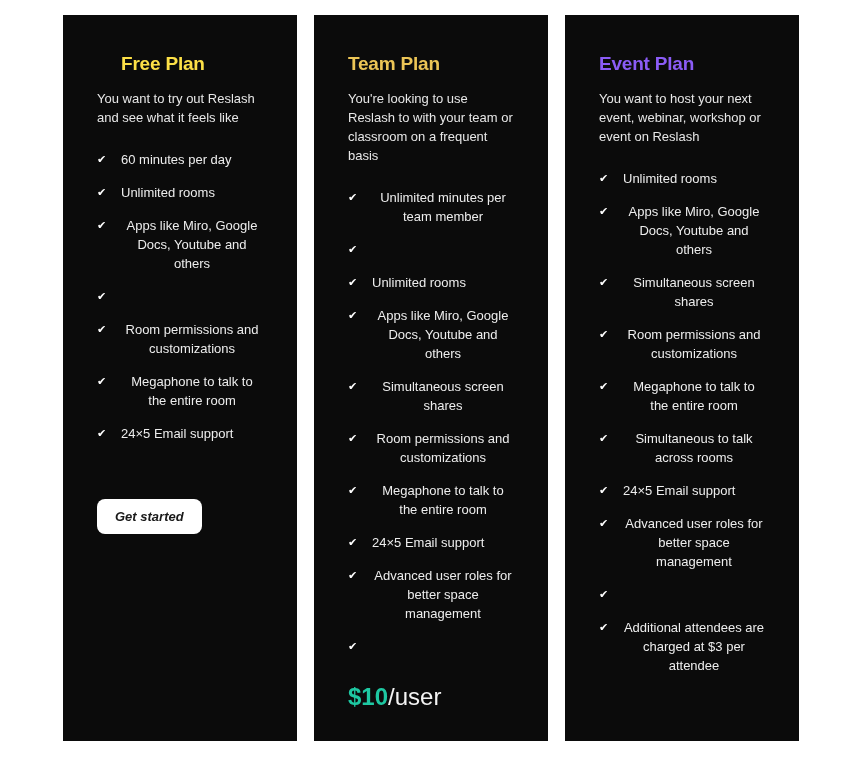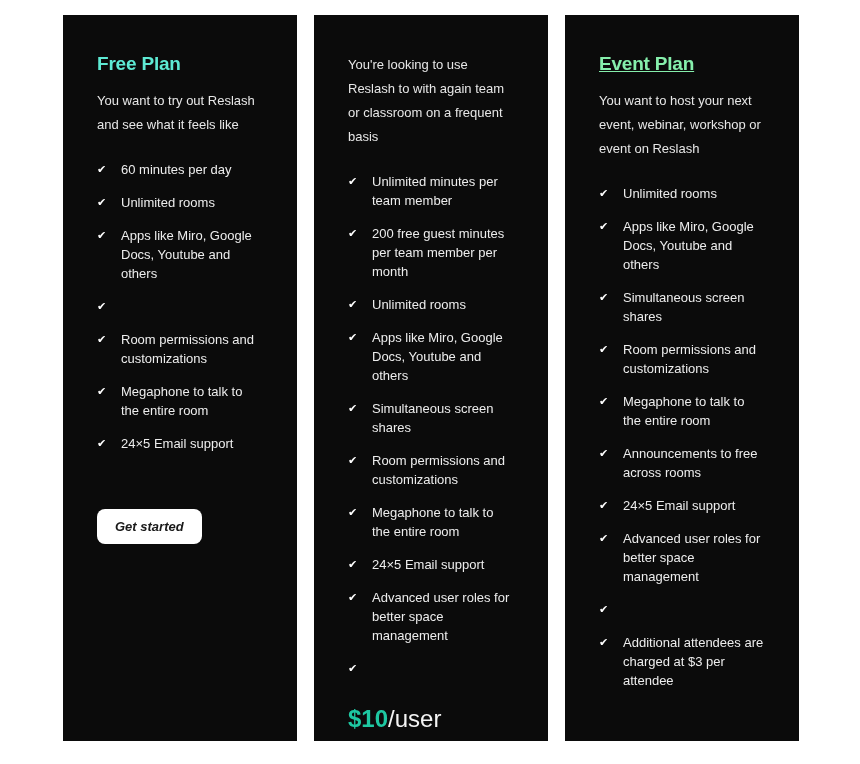--- a/index.html
+++ b/index.html
@@ -23,21 +23,21 @@
     flex: 0 0 auto;
   }
   .plan-title {
     font-size: 19px;
     font-weight: bold;
     letter-spacing: -0.2px;
     margin-bottom: 14px;
   }
   .plan-desc {
     font-size: 13px;
-    line-height: 24px;
+    line-height: 19px;
     color: #e7e7e7;
     margin-bottom: 23px;
   }
   ul.features {
     list-style: none;
   }
   ul.features li {
     display: flex;
     align-items: flex-start;
     margin-bottom: 14px;
@@ -46,21 +46,21 @@
     color: #ededed;
   }
   .check {
     flex: 0 0 16px;
     width: 16px;
     margin-right: 8px;
     font-size: 11px;
     line-height: 19px;
     color: #ffffff;
   }
-  .ftext { white-space: pre-line; }
+  .ftext { white-space: pre-line; text-align: center; }
   .price {
     margin-top: 27px;
     line-height: 28px;
   }
   .price .amount {
     font-size: 24px;
     font-weight: bold;
   }
   .price .unit {
     font-size: 24px;
@@ -81,21 +81,21 @@
     font-style: italic;
     cursor: pointer;
   }
 </style>
 </head>
 <body>
 
 <div class="pricing-row">
 
   <section class="plan-card free">
-    <h2 class="plan-title" style="color: #5eead4;">Free Plan</h2>
+    <h2 class="plan-title" style="color: #fde047; margin-left: 24px;">Free Plan</h2>
     <p class="plan-desc">You want to try out Reslash and see what it feels like</p>
     <ul class="features">
         <li>
           <span class="check">✔</span>
           <span class="ftext">60 minutes per day</span>
         </li>
         <li>
           <span class="check">✔</span>
           <span class="ftext">Unlimited rooms</span>
         </li>
@@ -116,29 +116,29 @@
         </li>
         <li>
           <span class="check">✔</span>
           <span class="ftext">24×5 Email support</span>
         </li>
       </ul>
     <button class="cta-button">Get started</button>
   </section>
 
   <section class="plan-card team">
-    <p class="plan-desc">You're looking to use Reslash to with again team or classroom on a frequent basis</p>
+    <h2 class="plan-title" style="color: rgb(236, 197, 86);">Team Plan</h2>
+    <p class="plan-desc">You're looking to use Reslash to with your team or classroom on a frequent basis</p>
     <ul class="features">
         <li>
           <span class="check">✔</span>
           <span class="ftext">Unlimited minutes per team member</span>
         </li>
         <li>
           <span class="check">✔</span>
-          <span class="ftext">200 free guest minutes per team member per month</span>
         </li>
         <li>
           <span class="check">✔</span>
           <span class="ftext">Unlimited rooms</span>
         </li>
         <li>
           <span class="check">✔</span>
           <span class="ftext">Apps like Miro, Google Docs, Youtube and others</span>
         </li>
         <li>
@@ -165,21 +165,21 @@
           <span class="check">✔</span>
         </li>
       </ul>
     <div class="price">
       <span class="amount" style="color: rgb(30, 200, 162);">$10</span><span class="unit">/user</span>
     </div>
 
   </section>
 
   <section class="plan-card event">
-    <h2 class="plan-title" style="color: #86efac; text-decoration: underline;">Event Plan</h2>
+    <h2 class="plan-title" style="color: #8b5cf6;">Event Plan</h2>
     <p class="plan-desc">You want to host your next event, webinar, workshop or event on Reslash</p>
     <ul class="features">
         <li>
           <span class="check">✔</span>
           <span class="ftext">Unlimited rooms</span>
         </li>
         <li>
           <span class="check">✔</span>
           <span class="ftext">Apps like Miro, Google Docs, Youtube and others</span>
         </li>
@@ -190,21 +190,21 @@
         <li>
           <span class="check">✔</span>
           <span class="ftext">Room permissions and customizations</span>
         </li>
         <li>
           <span class="check">✔</span>
           <span class="ftext">Megaphone  to talk to the entire room</span>
         </li>
         <li>
           <span class="check">✔</span>
-          <span class="ftext">Announcements to free across rooms</span>
+          <span class="ftext">Simultaneous to talk across rooms</span>
         </li>
         <li>
           <span class="check">✔</span>
           <span class="ftext">24×5 Email support</span>
         </li>
         <li>
           <span class="check">✔</span>
           <span class="ftext">Advanced user roles for better space management</span>
         </li>
         <li>

